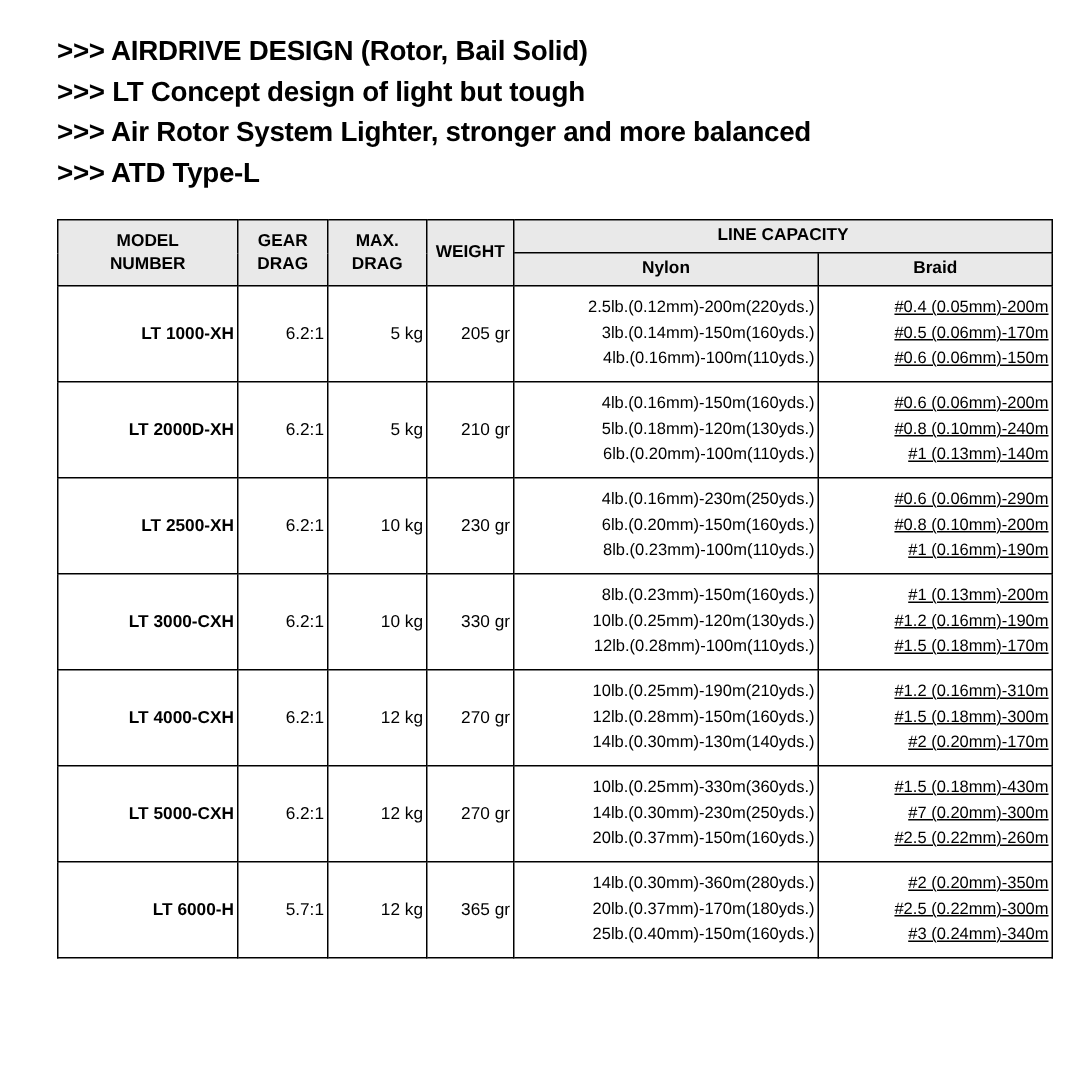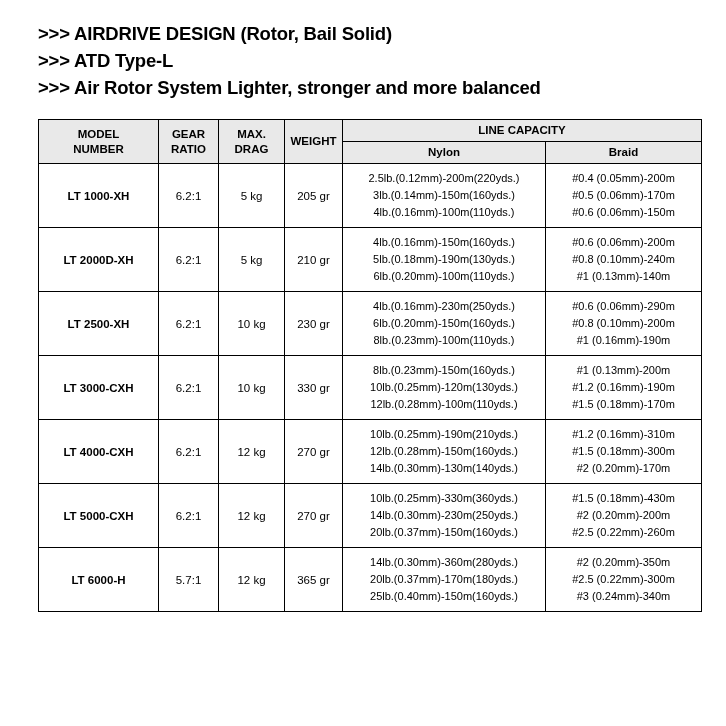--- a/index.html
+++ b/index.html
@@ -48,21 +48,21 @@
     line-height: 15px;
     padding: 3px 2px;
   }
   th.line-capacity-header {
     height: 22px;
   }
   th.sub-header {
     height: 20px;
   }
   table.spec-table td {
-    text-align: center;
+    text-align: right;
     vertical-align: middle;
     font-size: 11.5px;
     height: 64px;
     padding: 3px 2px;
   }
   td.model-cell {
     font-weight: bold;
     font-size: 12px;
   }
   td.nylon-cell div,
@@ -70,48 +70,50 @@
     font-size: 11px;
     line-height: 17px;
     white-space: nowrap;
   }
   td.nylon-cell {
     text-align: center;
   }
   td.braid-cell {
     text-align: left;
     padding-left: 12px;
+    text-decoration: underline;
   }
 </style>
 </head>
 <body>
 
 <div class="page">
 
   <div class="feature-list">
       <div class="feature-line">&gt;&gt;&gt; AIRDRIVE DESIGN (Rotor, Bail Solid)</div>
+      <div class="feature-line">&gt;&gt;&gt; LT Concept design of light but tough</div>
+      <div class="feature-line">&gt;&gt;&gt; Air Rotor System Lighter, stronger and more balanced</div>
       <div class="feature-line">&gt;&gt;&gt; ATD Type-L</div>
-      <div class="feature-line">&gt;&gt;&gt; Air Rotor System Lighter, stronger and more balanced</div>
     </div>
 
   <table class="spec-table">
     <colgroup>
       <col style="width:120px">
       <col style="width:60px">
       <col style="width:66px">
       <col style="width:58px">
       <col style="width:203px">
       <col style="width:156px">
     </colgroup>
     <thead>
       <tr>
         <th rowspan="2">MODEL
 NUMBER</th>
         <th rowspan="2">GEAR
-RATIO</th>
+DRAG</th>
         <th rowspan="2">MAX.
 DRAG</th>
         <th rowspan="2">WEIGHT</th>
         <th colspan="2" class="line-capacity-header">LINE CAPACITY</th>
       </tr>
       <tr>
         <th class="sub-header">Nylon</th>
         <th class="sub-header">Braid</th>
       </tr>
     </thead>
@@ -132,21 +134,21 @@
             <div>#0.6 (0.06mm)-150m</div>
           </td>
         </tr>
         <tr>
           <td class="model-cell">LT 2000D-XH</td>
           <td class="gear-cell">6.2:1</td>
           <td class="drag-cell">5 kg</td>
           <td class="weight-cell">210 gr</td>
           <td class="nylon-cell">
             <div>4lb.(0.16mm)-150m(160yds.)</div>
-            <div>5lb.(0.18mm)-190m(130yds.)</div>
+            <div>5lb.(0.18mm)-120m(130yds.)</div>
             <div>6lb.(0.20mm)-100m(110yds.)</div>
           </td>
           <td class="braid-cell">
             <div>#0.6 (0.06mm)-200m</div>
             <div>#0.8 (0.10mm)-240m</div>
             <div>#1 (0.13mm)-140m</div>
           </td>
         </tr>
         <tr>
           <td class="model-cell">LT 2500-XH</td>
@@ -201,21 +203,21 @@
           <td class="gear-cell">6.2:1</td>
           <td class="drag-cell">12 kg</td>
           <td class="weight-cell">270 gr</td>
           <td class="nylon-cell">
             <div>10lb.(0.25mm)-330m(360yds.)</div>
             <div>14lb.(0.30mm)-230m(250yds.)</div>
             <div>20lb.(0.37mm)-150m(160yds.)</div>
           </td>
           <td class="braid-cell">
             <div>#1.5 (0.18mm)-430m</div>
-            <div>#2 (0.20mm)-200m</div>
+            <div>#7 (0.20mm)-300m</div>
             <div>#2.5 (0.22mm)-260m</div>
           </td>
         </tr>
         <tr>
           <td class="model-cell">LT 6000-H</td>
           <td class="gear-cell">5.7:1</td>
           <td class="drag-cell">12 kg</td>
           <td class="weight-cell">365 gr</td>
           <td class="nylon-cell">
             <div>14lb.(0.30mm)-360m(280yds.)</div>

